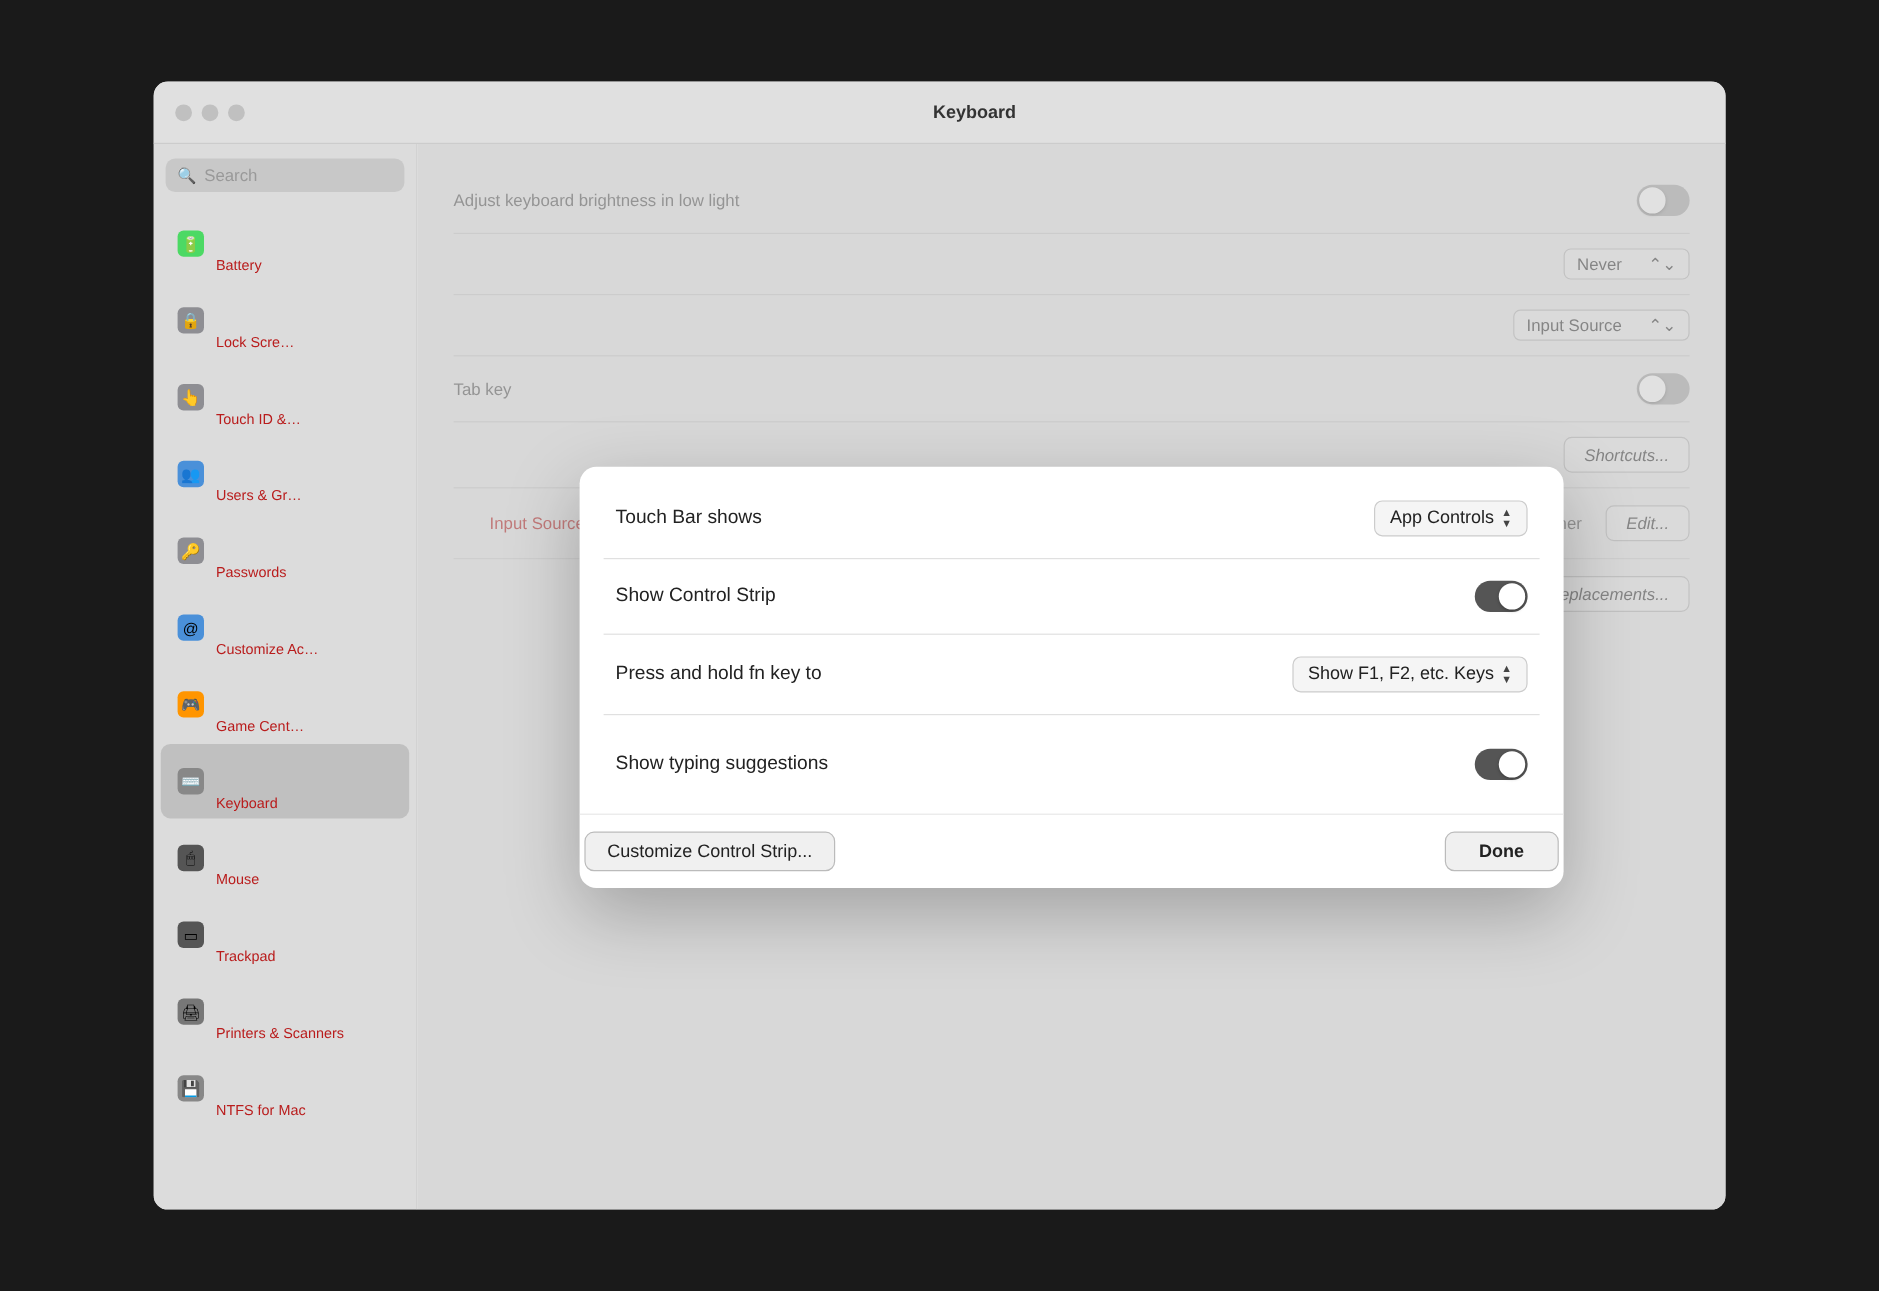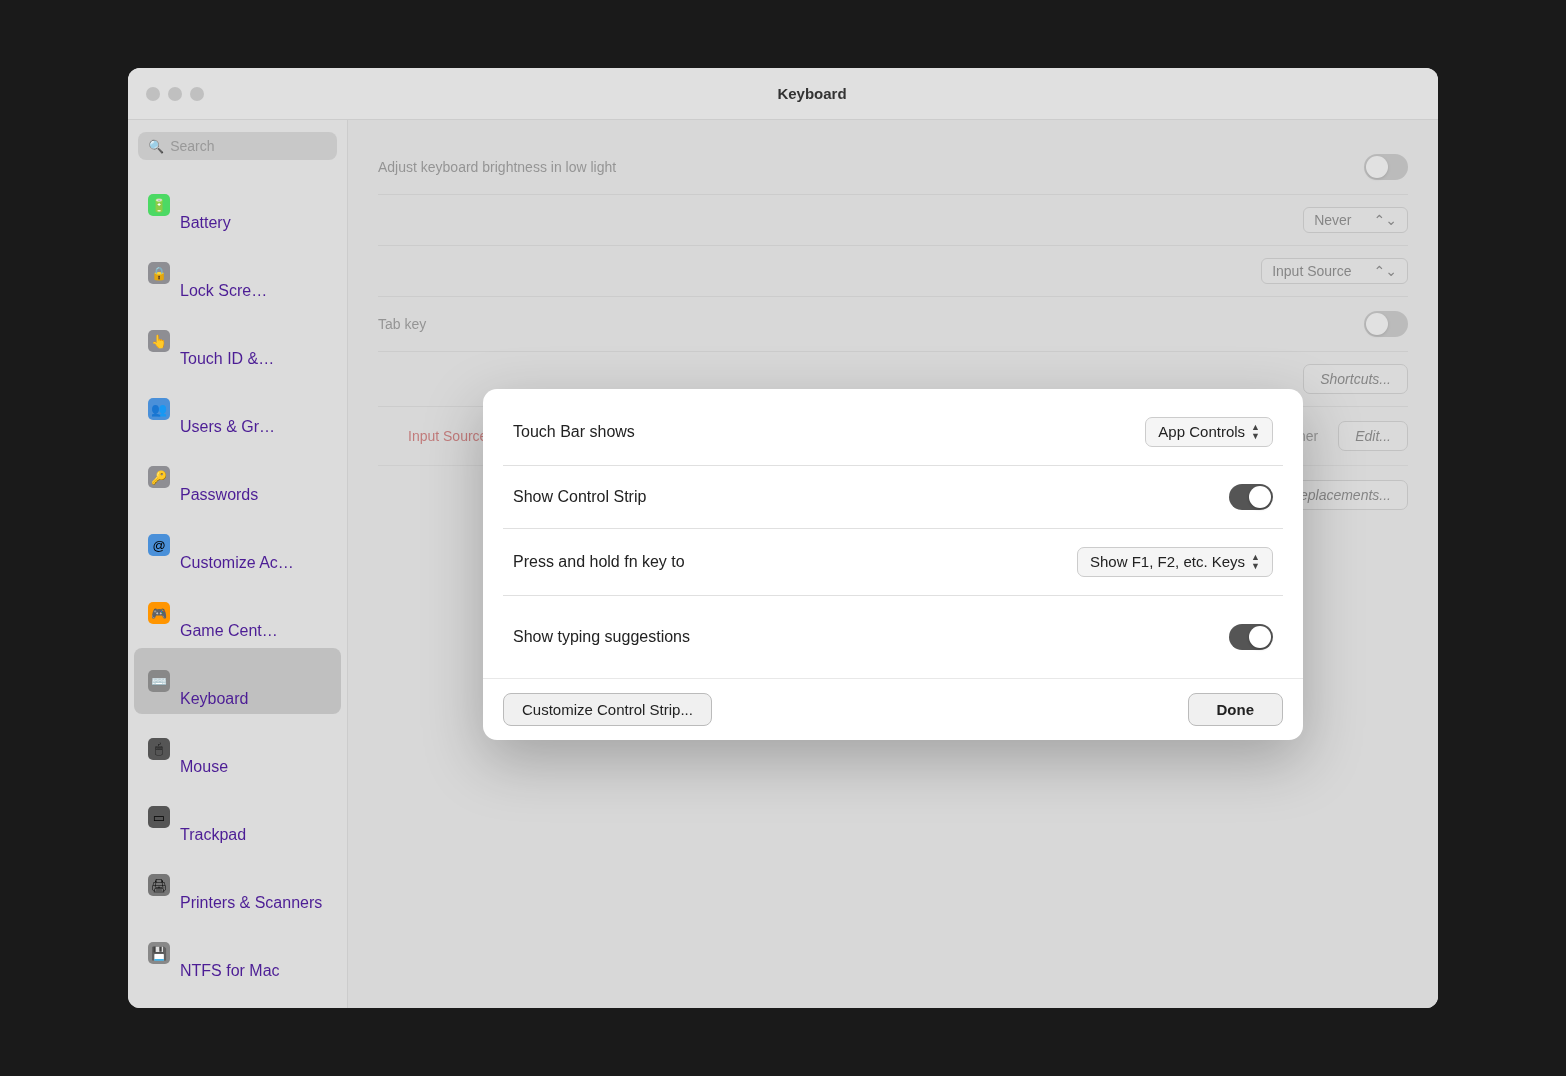--- a/index.html
+++ b/index.html
@@ -124,22 +124,22 @@
     .icon-gray { background: #8e8e93; }
     .icon-blue { background: #4a90d9; }
     .icon-orange { background: #ff9500; }
     .icon-keyboard { background: #888; }
     .icon-mouse { background: #555; }
     .icon-trackpad { background: #555; }
     .icon-printer { background: #777; }
     .icon-ntfs { background: #888; }
 
     .sidebar-item-label {
-      font-size: 16px;
-      color: #4c1d95;
+      font-size: 12px;
+      color: #b91c1c;
       margin-top: 36px;
     }
 
     
     .right-panel {
       flex: 1;
       background: #ebebeb;
       padding: 20px 30px;
       overflow-y: auto;
       position: relative;
@@ -283,21 +283,21 @@
     .modal-select .chevron-updown {
       display: flex;
       flex-direction: column;
       font-size: 9px;
       line-height: 1;
       color: #444;
     }
 
     
     .modal-footer {
-      padding: 14px 20px;
+      padding: 14px 4px;
       display: flex;
       align-items: center;
       justify-content: space-between;
       border-top: 1px solid #e8e8e8;
     }
 
     .btn-customize {
       background: #f0f0f0;
       border: 1px solid #bbb;
       border-radius: 8px;

